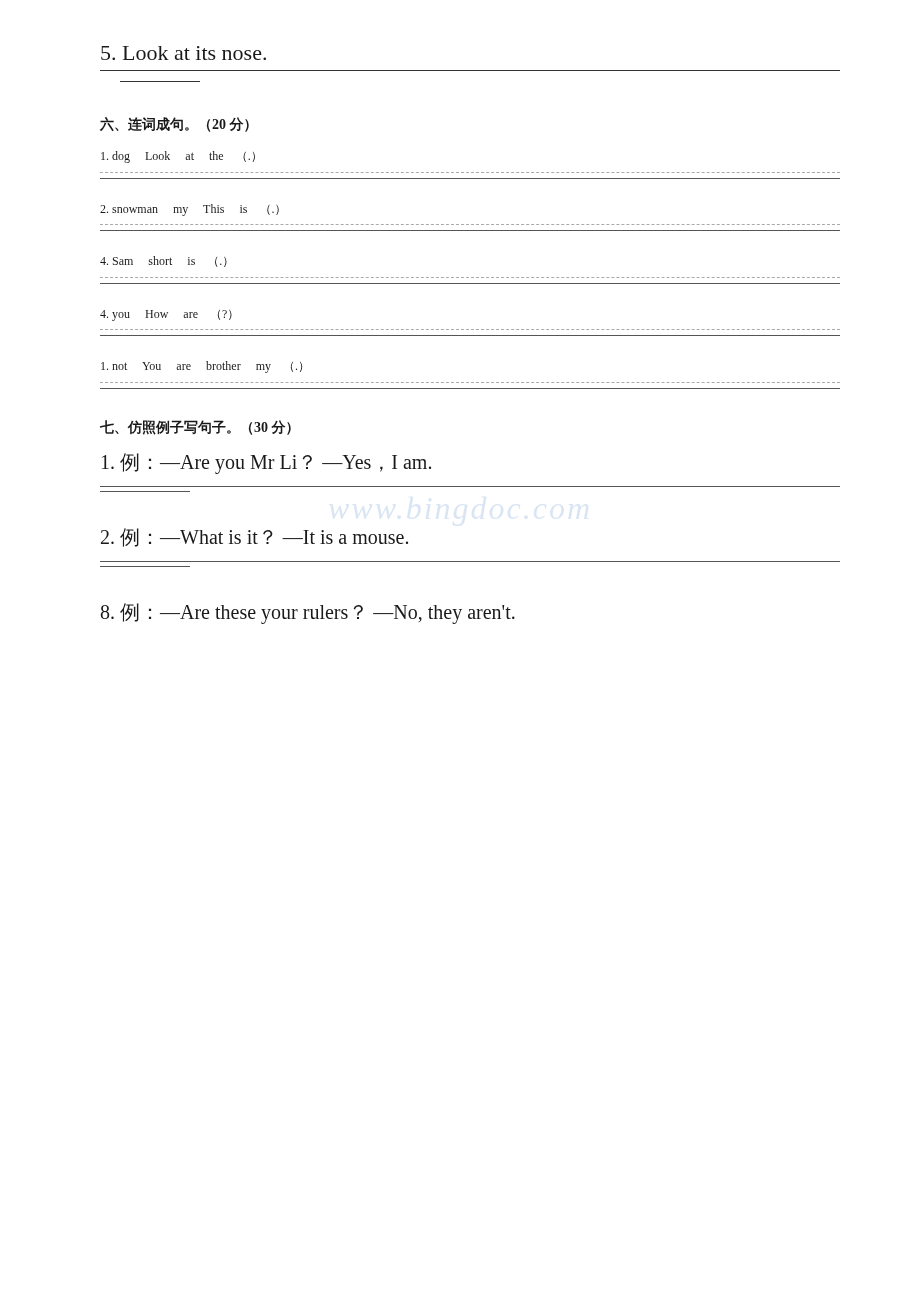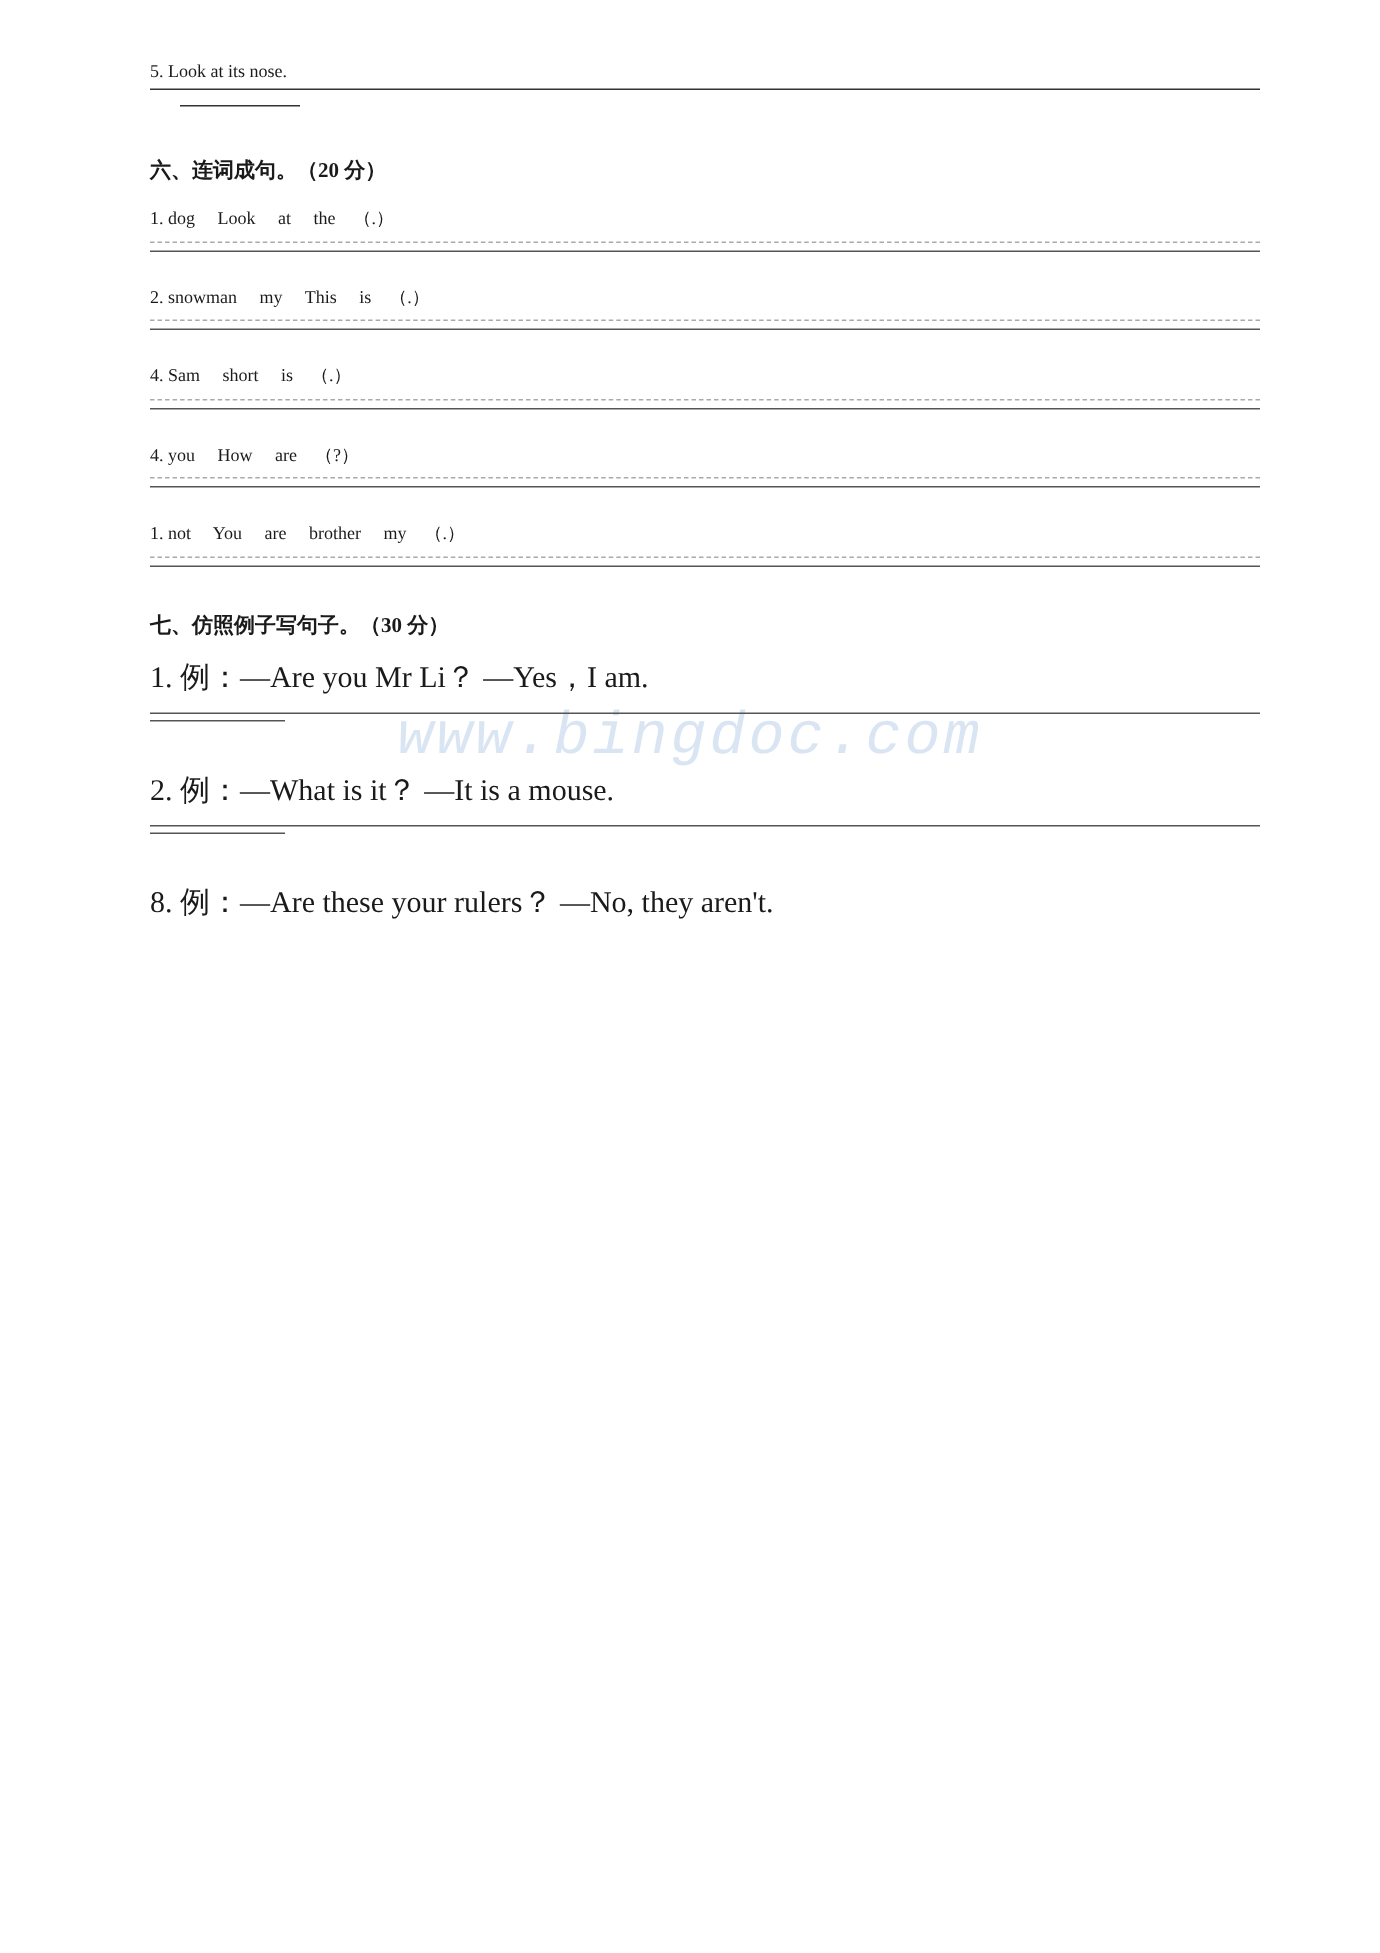--- a/index.html
+++ b/index.html
@@ -30,21 +30,21 @@
 
     .section-header {
       font-size: 14px;
       font-weight: bold;
       margin-bottom: 12px;
       margin-top: 10px;
       font-family: "SimSun", serif;
     }
 
     .top-item {
-      font-size: 12px;
+      font-size: 22px;
       margin-bottom: 4px;
       font-family: "Times New Roman", "SimSun", serif;
     }
 
     .top-answer-area {
       display: flex;
       align-items: flex-end;
       margin-bottom: 10px;
     }
 
@@ -54,26 +54,26 @@
     }
 
     .short-solid {
       border-top: 1.5px solid #333;
       width: 80px;
       margin-left: 20px;
     }
 
     .watermark {
       position: absolute;
-      top: 470px;
+      top: 490px;
       left: 50%;
       transform: translateX(-50%);
-      font-size: 40px;
+      font-size: 32px;
       color: rgba(150, 180, 220, 0.35);
-      font-family: Liberation Mono, monospace;
+      font-family: Liberation Serif, serif;
       white-space: nowrap;
       pointer-events: none;
       letter-spacing: 2px;
       font-style: italic;
       z-index: 0;
     }
 
     .content {
       position: relative;
       z-index: 1;

